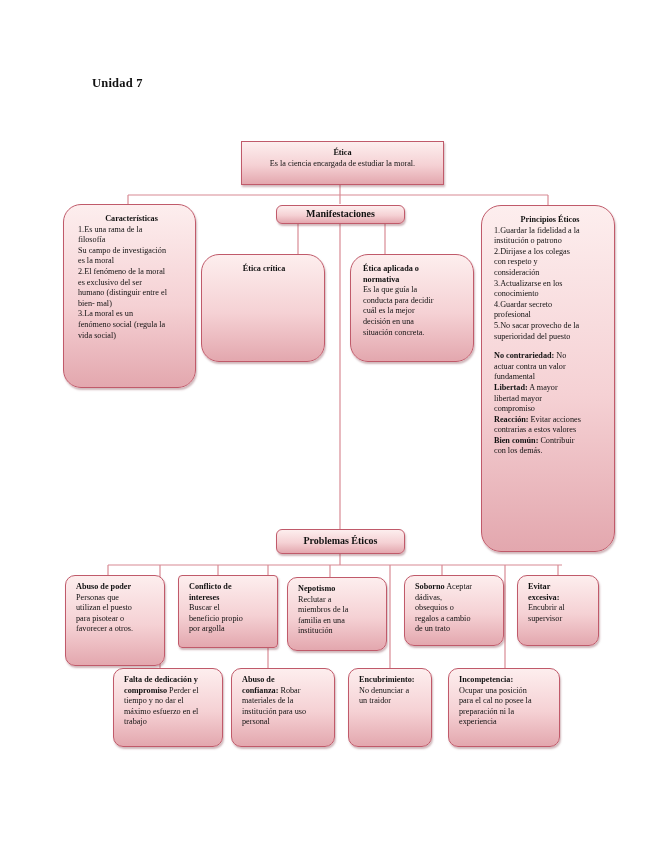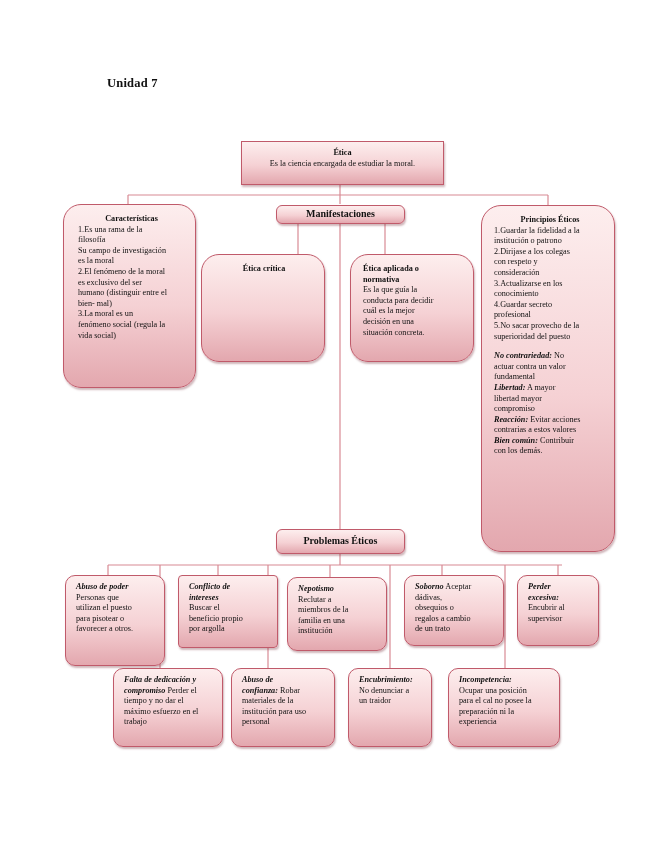--- a/index.html
+++ b/index.html
@@ -1,30 +1,30 @@
 <!DOCTYPE html>
 <html><head>
 <meta charset="utf-8">
 <style>
   html, body { margin:0; padding:0; background:#ffffff; }
   body { width:655px; height:848px; position:relative; overflow:hidden;
          font-family:"Liberation Serif", "DejaVu Serif", serif; color:#111; }
-  #unit-title { position:absolute; left:92px; top:76px; font-size:12.5px; font-weight:bold; letter-spacing:0.2px;margin-left:15px; }
+  #unit-title { position:absolute; left:92px; top:76px; font-size:12.5px; font-weight:bold; letter-spacing:0.2px; }
   svg#connectors { position:absolute; left:0; top:0; width:655px; height:848px; }
   .box { position:absolute; box-sizing:border-box; border:1px solid #c05a6a; border-radius:14px;
          background:linear-gradient(to bottom, #fdeeee 0%, #f5d1d4 55%, #e3a7ae 100%);
          box-shadow:1px 2px 2px rgba(120,50,60,0.35);
          font-size:8.2px; line-height:10.6px; padding:4px 8px; }
   .box.tall { border-radius:18px; }
   .title { font-weight:bold; }
   .center { text-align:center; }
   .pill { border-radius:6px; text-align:center; font-weight:bold; font-size:10px;
           display:flex; align-items:center; justify-content:center; padding:0; }
   .line { display:block; }
-  .b { font-weight:bold;font-style:italic; }
+  .b { font-weight:bold; }
 </style>
 </head>
 <body>
 
 <div id="unit-title">Unidad  7</div>
 
 <svg id="connectors" viewBox="0 0 655 848">
   <g stroke="#d88a94" stroke-width="1.2" fill="none">
 
     <line x1="340" y1="184" x2="340" y2="195"></line>
@@ -150,21 +150,21 @@
       <span class="line">institución</span>
     </div>
     <div class="box" style="left: 404px; top: 575px; width: 100px; height: 71px; padding: 6px 6px 4px 10px; border-radius: 10px;">
       <span class="line"><span class="b">Soborno</span><span> Aceptar</span></span>
       <span class="line">dádivas,</span>
       <span class="line">obsequios o</span>
       <span class="line">regalos a cambio</span>
       <span class="line">de un trato</span>
     </div>
     <div class="box" style="left: 517px; top: 575px; width: 82px; height: 71px; padding: 6px 6px 4px 10px; border-radius: 10px;">
-      <span class="line"><span class="b">Perder</span></span>
+      <span class="line"><span class="b">Evitar</span></span>
       <span class="line"><span class="b">excesiva:</span></span>
       <span class="line">Encubrir al</span>
       <span class="line">supervisor</span>
     </div>
   </div>
 
 <div id="row2">
     <div class="box" style="left: 113px; top: 668px; width: 110px; height: 79px; padding: 6px 20px 4px 10px; border-radius: 10px;">
       <span class="line"><span class="b">Falta de dedicación y</span></span>
       <span class="line"><span class="b">compromiso</span><span> Perder el</span></span>

